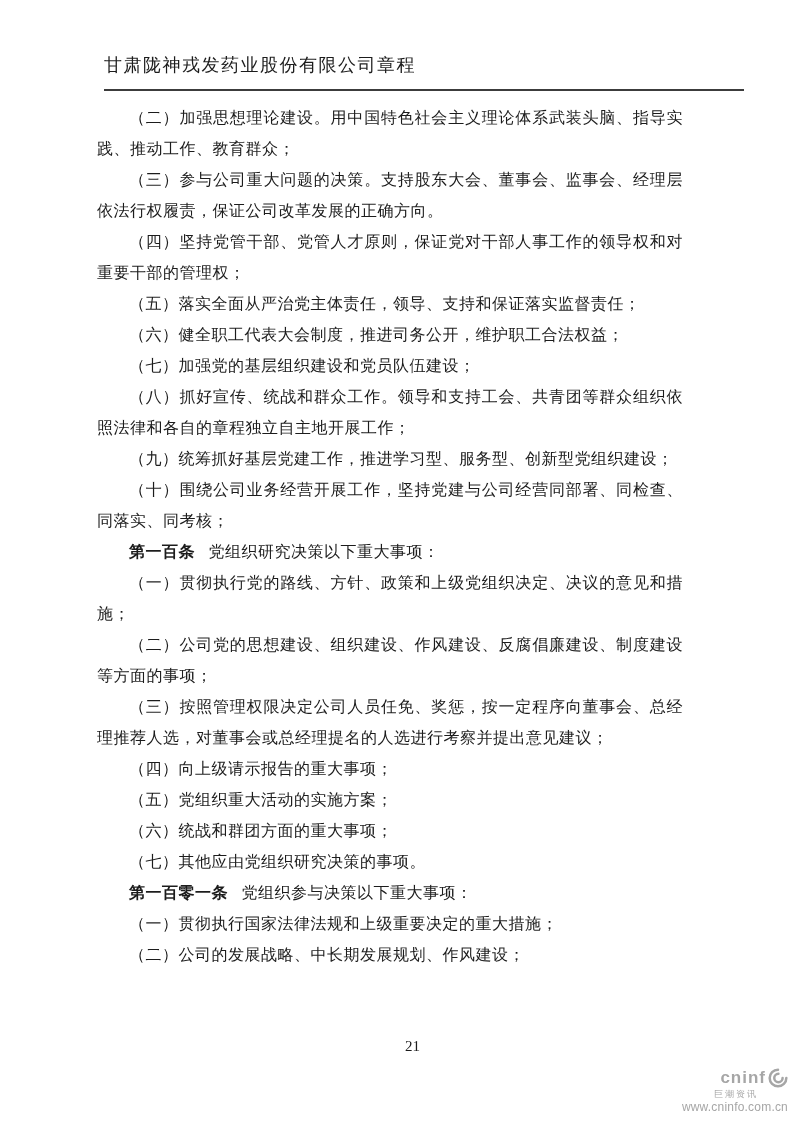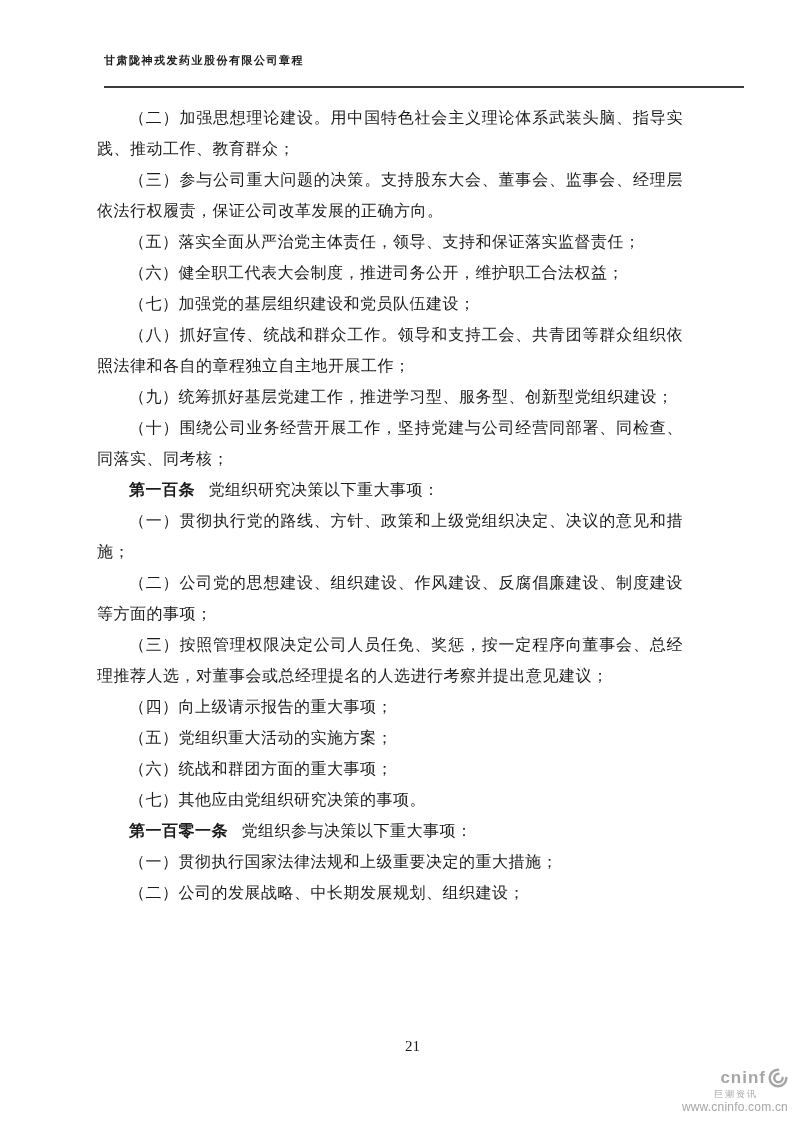--- a/index.html
+++ b/index.html
@@ -15,25 +15,24 @@
   .page { position: absolute; inset: 0; }
 
   
   .page-header {
     position: absolute;
     left: 104px;
     right: 49px;
     top: 53px;
   }
   .header-title {
-    font-size: 11px;
+    font-size: 18px;
     letter-spacing: 1.5px;
     color: var(--text, #1c1c1c);
-    padding-bottom: 18px;
-    font-weight: bold;
+    padding-bottom: 12px;
   }
   .header-rule {
     border-bottom: 2px solid var(--rule, #3c3c3c);
   }
 
   
   .doc-body {
     position: absolute;
     left: 97px;
     top: 102px;
@@ -106,20 +105,21 @@
   <header class="page-header">
     <div class="header-title">甘肃陇神戎发药业股份有限公司章程</div>
     <div class="header-rule"></div>
   </header>
 
   <main class="doc-body">
   <p class="para"><span class="para-text">（二）加强思想理论建设。用中国特色社会主义理论体系武装头脑、指导实践、推动工作、教育群众；</span></p>
 
   <p class="para"><span class="para-text">（三）参与公司重大问题的决策。支持股东大会、董事会、监事会、经理层依法行权履责，保证公司改革发展的正确方向。</span></p>
 
+  <p class="para"><span class="para-text">（四）坚持党管干部、党管人才原则，保证党对干部人事工作的领导权和对重要干部的管理权；</span></p>
 
   <p class="para"><span class="para-text">（五）落实全面从严治党主体责任，领导、支持和保证落实监督责任；</span></p>
 
   <p class="para"><span class="para-text">（六）健全职工代表大会制度，推进司务公开，维护职工合法权益；</span></p>
 
   <p class="para"><span class="para-text">（七）加强党的基层组织建设和党员队伍建设；</span></p>
 
   <p class="para"><span class="para-text">（八）抓好宣传、统战和群众工作。领导和支持工会、共青团等群众组织依照法律和各自的章程独立自主地开展工作；</span></p>
 
   <p class="para"><span class="para-text">（九）统筹抓好基层党建工作，推进学习型、服务型、创新型党组织建设；</span></p>
@@ -140,21 +140,21 @@
   <p class="para"><span class="para-text">（五）党组织重大活动的实施方案；</span></p>
 
   <p class="para"><span class="para-text">（六）统战和群团方面的重大事项；</span></p>
 
   <p class="para"><span class="para-text">（七）其他应由党组织研究决策的事项。</span></p>
 
   <p class="para"><span class="art-num">第一百零一条</span><span class="para-text">党组织参与决策以下重大事项：</span></p>
 
   <p class="para"><span class="para-text">（一）贯彻执行国家法律法规和上级重要决定的重大措施；</span></p>
 
-  <p class="para"><span class="para-text">（二）公司的发展战略、中长期发展规划、组织建设；</span></p>
+  <p class="para"><span class="para-text">（二）公司的发展战略、中长期发展规划、作风建设；</span></p>
 </main>
 
   <div class="page-number">21</div>
 
   <div class="cninfo-logo">
     <div class="brand-row">
       <span class="brand-text">cninf</span>
       <span class="swirl">
         <svg viewBox="0 0 24 24" aria-hidden="true">
           <path d="M12 2a10 10 0 1 0 10 10" stroke="currentColor" stroke-width="3" fill="none" stroke-linecap="round"></path>

